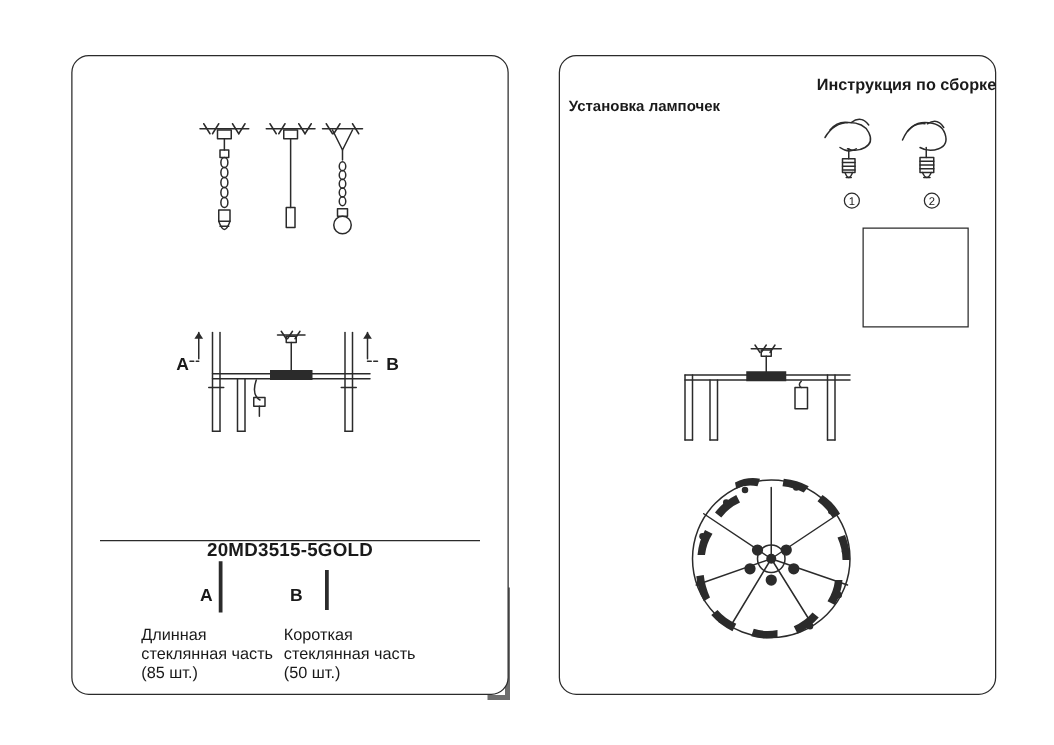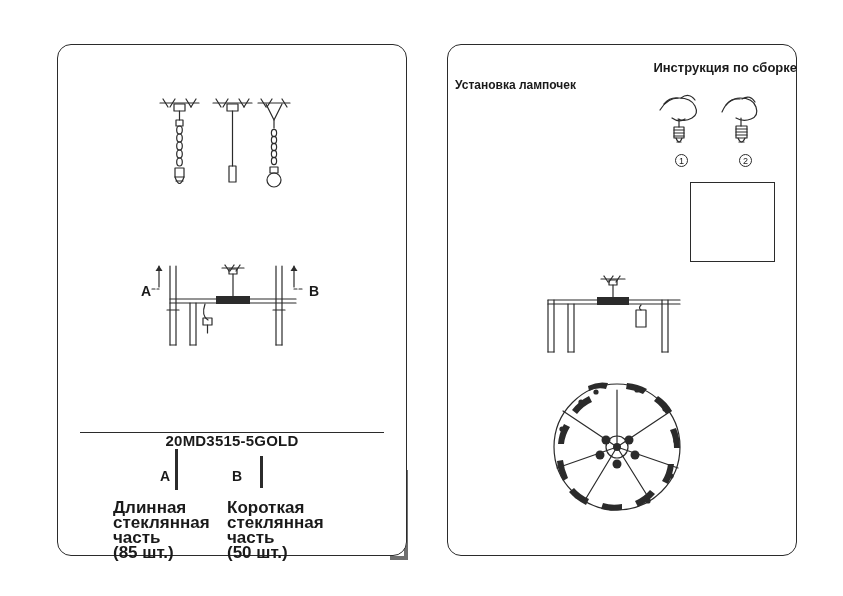--- a/index.html
+++ b/index.html
@@ -81,25 +81,24 @@
   }
   .letter {
     position: absolute;
     font-size: 14px;
     font-weight: bold;
   }
   .letter-a-legend { left: 160px; top: 468px; }
   .letter-b-legend { left: 232px; top: 468px; }
   .legend-text {
     position: absolute;
-    font-size: 17px;
+    font-size: 13px;
     line-height: 15px;
     color: #1a1a1a;
     white-space: pre-line;
-    font-weight: bold;
   }
   .legend-a-text { left: 113px; top: 500px; width: 110px; }
   .legend-b-text { left: 227px; top: 500px; width: 110px; }
 
   .bar {
     position: absolute;
     background: #2b2b2b;
   }
   .bar-a { left: 175px; top: 449px; width: 3px; height: 41px; }
   .bar-b { left: 260px; top: 456px; width: 3px; height: 32px; }

